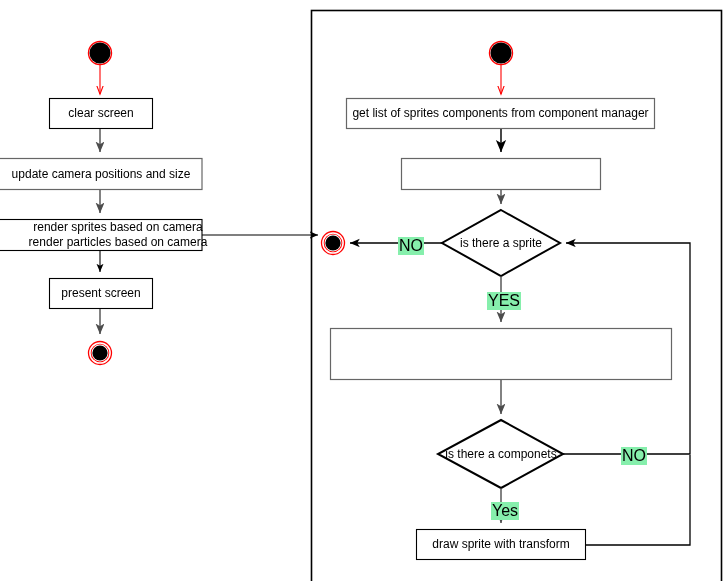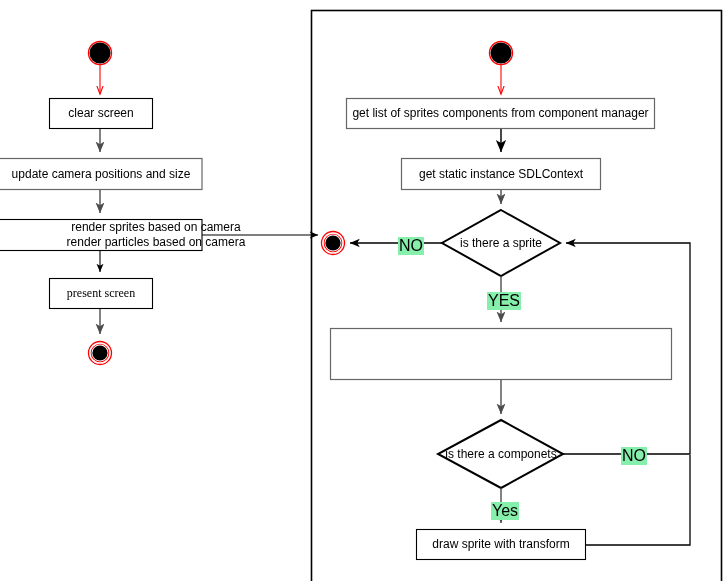--- a/index.html
+++ b/index.html
@@ -132,28 +132,27 @@
 
     <rect x="416.5" y="521.5" width="169" height="30" fill="#ffffff" stroke="#000000" stroke-width="1.1"></rect>
 
     <path d="M586,537 L690,537 L690,447" fill="none" stroke="#000000" stroke-width="1.3"></path>
   </svg>
 
   <div class="node-label" style="left:49px; top:90px; width:104px; height:31px;">clear screen</div>
 
   <div class="node-label" style="left:0px; top:150px; width:202px; height:32px;">update camera positions and size</div>
 
-  <div class="node-label" style="left:0px; top:211px; width:236px; height:32px;padding-left:38px;">render sprites based on camera
+  <div class="node-label" style="left:0px; top:211px; width:236px; height:32px;">render sprites based on camera
 render particles based on camera</div>
 
-  <div class="node-label" style="left:49px; top:270px; width:104px; height:31px;font-family:Liberation Serif, serif;">present screen</div>
+  <div class="node-label" style="left:49px; top:270px; width:104px; height:31px;">present screen</div>
 
   <div class="node-label" style="left:346px; top:90px; width:309px; height:31px;">get list of sprites components from component manager</div>
 
-  <div class="node-label" style="left:401px; top:150px; width:200px; height:32px;">get static instance SDLContext</div>
 
   <div class="node-label" style="left:442px; top:222px; width:118px; height:26px;">is there a sprite</div>
 
 
   <div class="node-label" style="left:438px; top:433px; width:126px; height:26px;">is there a componets</div>
 
   <div class="node-label" style="left:416px; top:521px; width:170px; height:31px;">draw sprite with transform</div>
 
   <div class="edge-label" style="left:398px; top:229px;">NO</div>
 

